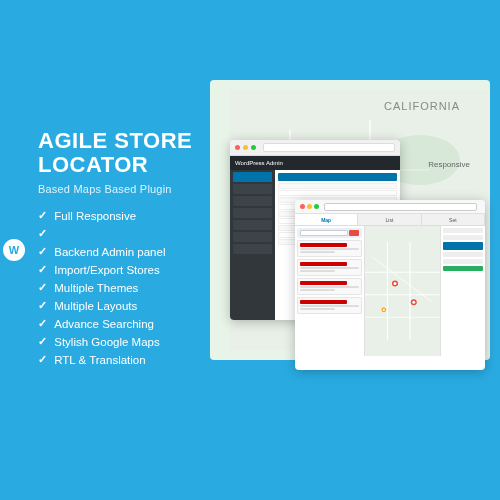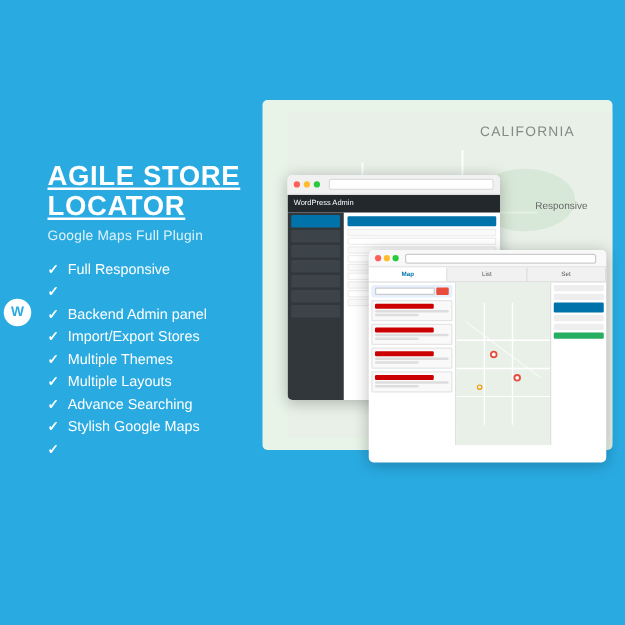--- a/index.html
+++ b/index.html
@@ -57,21 +57,20 @@
     }
 
     .plugin-title {
       font-size: 22px;
       font-weight: 900;
       color: #fff;
       letter-spacing: 0.5px;
       text-transform: uppercase;
       line-height: 1.1;
       margin-bottom: 6px;
-      text-decoration: underline;
     }
 
     .plugin-subtitle {
       font-size: 11px;
       color: rgba(255,255,255,0.85);
       margin-bottom: 14px;
       letter-spacing: 0.2px;
     }
 
     .features-list {
@@ -406,21 +405,21 @@
 <body>
 
 <div class="container">
 
   <div class="wp-logo">
     <div class="wp-circle">W</div>
   </div>
 
   <div class="left-panel">
     <div class="plugin-title">AGILE STORE LOCATOR</div>
-    <div class="plugin-subtitle">Google Maps Full Plugin</div>
+    <div class="plugin-subtitle">Based Maps Based Plugin</div>
 
     <ul class="features-list">
 
     <li>
           <span class="check-icon">✓</span>
           <span>Full Responsive</span>
         </li>
         <li>
           <span class="check-icon">✓</span>
         </li>
@@ -443,20 +442,21 @@
         <li>
           <span class="check-icon">✓</span>
           <span>Advance Searching</span>
         </li>
         <li>
           <span class="check-icon">✓</span>
           <span>Stylish Google Maps</span>
         </li>
         <li>
           <span class="check-icon">✓</span>
+          <span>RTL &amp; Translation</span>
         </li>
       </ul>
   </div>
 
   <div class="right-panel">
 
     <div class="map-bg">
       <svg class="map-california" viewBox="0 0 260 260" xmlns="http://www.w3.org/2000/svg">
 
         <rect width="260" height="260" fill="#e8f0e8"></rect>

